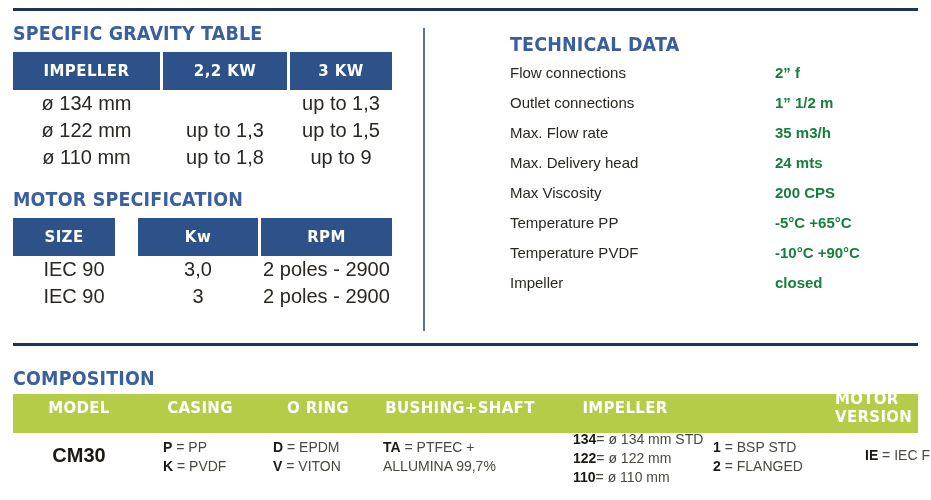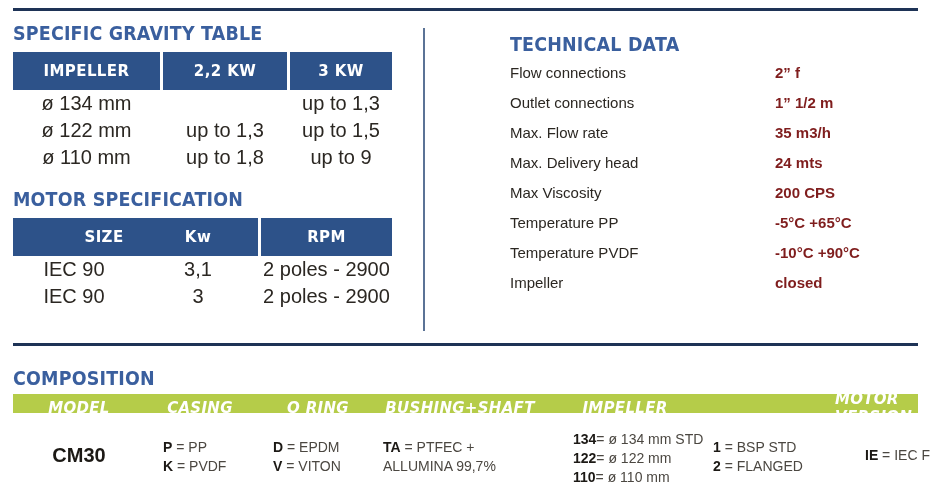--- a/index.html
+++ b/index.html
@@ -57,28 +57,27 @@
   
   .td-list{position:absolute;left:510px;top:58px;width:410px;}
   .td-row{height:30px;position:relative;}
   .td-label{
     position:absolute;left:0;top:0;
     font-size:15px;color:#2b2722;
     line-height:30px;
   }
   .td-value{
     position:absolute;left:265px;top:0;
-    font-size:15px;font-weight:bold;color:#7f1d1d;
+    font-size:15px;font-weight:bold;color:#15803d;
     line-height:30px;
   }
   
   .green-band{
-    position:absolute;left:13px;top:394px;width:905px;height:19px;
+    position:absolute;left:13px;top:394px;width:905px;height:39px;
     background:#b5cc49;
-    font-style:italic;
   }
   .green-band .gcell{
     position:absolute;top:0;height:27px;
     color:#ffffff;font-size:15px;font-weight:bold;letter-spacing:.3px;
     display:flex;align-items:center;justify-content:center;
     font-family:"DejaVu Sans", sans-serif;
   }
   .comp-body{position:absolute;left:13px;top:430px;width:905px;height:62px;}
   .cbcell{position:absolute;top:0;font-size:14px;color:#4b4741;line-height:19px;}
   .cbcell b{color:#1c1915;}
@@ -116,27 +115,27 @@
       <div class="cell" style="left: 0px; width: 147px;">ø 110 mm</div>
       <div class="cell" style="left: 150px; width: 124px;">up to 1,8</div>
       <div class="cell" style="left: 277px; width: 102px;">up to 9</div>
     </div>
   </div>
 
 <div class="sec-title" style="left:13px;top:188px;">MOTOR SPECIFICATION</div>
 
 <div class="btable" id="ms-table" style="left:13px;top:218px;width:379px;">
     <div class="bhead">
-      <div class="cell" style="left: 0px; width: 102px; padding-left: 40px;">SIZE</div>
+      <div class="cell" style="left: 0px; width: 102px;">SIZE</div>
       <div class="cell" style="left: 125px; width: 120px;">Kw</div>
       <div class="cell" style="left: 248px; width: 131px;">RPM</div>
     </div>
     <div class="brow">
       <div class="cell" style="left: 0px; width: 122px;">IEC 90</div>
-      <div class="cell" style="left: 125px; width: 120px;">3,1</div>
+      <div class="cell" style="left: 125px; width: 120px;">3,0</div>
       <div class="cell" style="left: 248px; width: 131px;">2 poles - 2900</div>
     </div>
     <div class="brow">
       <div class="cell" style="left: 0px; width: 122px;">IEC 90</div>
       <div class="cell" style="left: 125px; width: 120px;">3</div>
       <div class="cell" style="left: 248px; width: 131px;">2 poles - 2900</div>
     </div>
   </div>
 
 <div class="sec-title" style="left:510px;top:33px;">TECHNICAL DATA</div>

